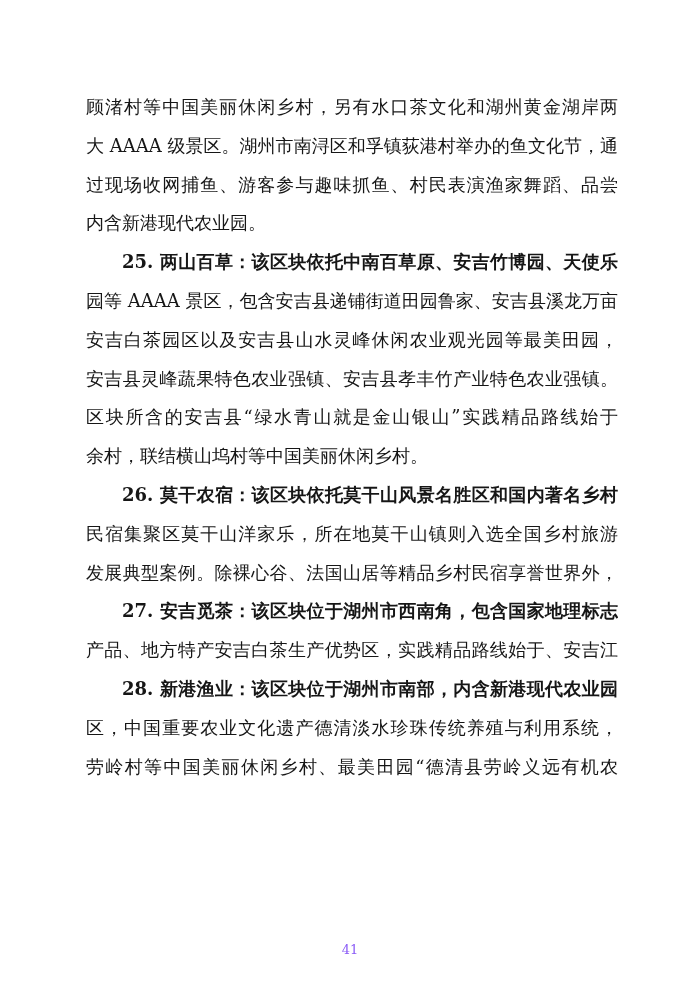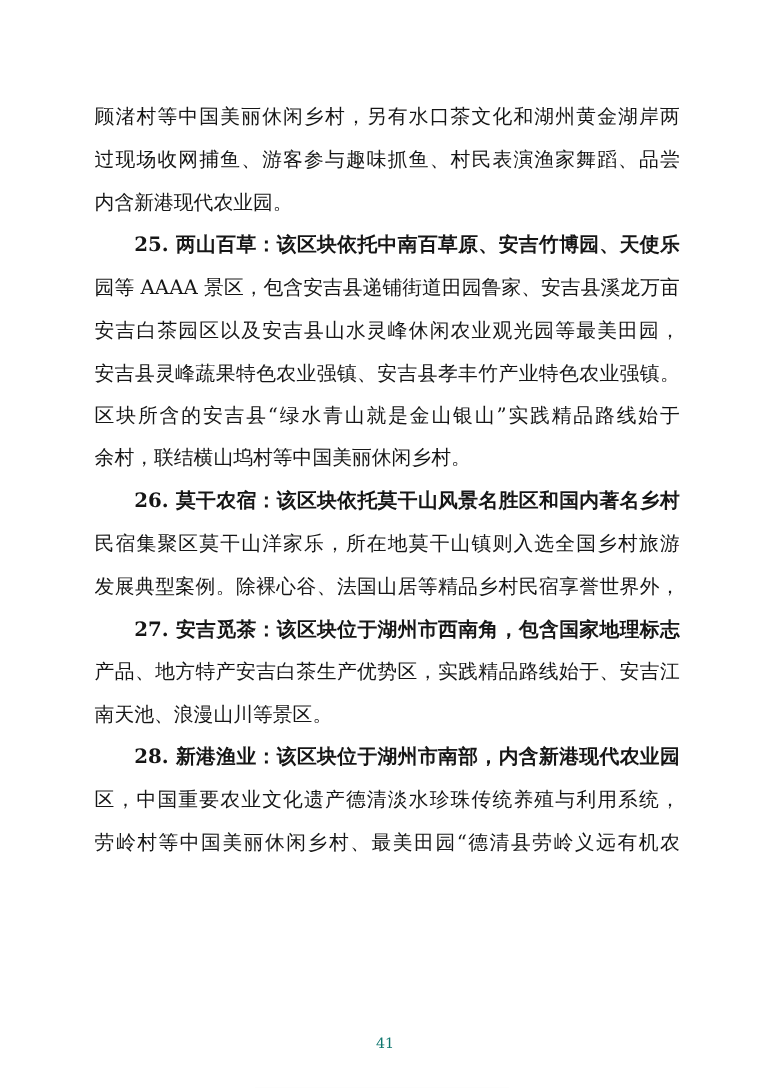--- a/index.html
+++ b/index.html
@@ -45,32 +45,33 @@
     font-weight: bold;
   }
   .footer {
     position: absolute;
     left: 0;
     top: 941px;
     width: 100%;
     text-align: center;
     font-size: 13px;
     line-height: 18px;
-    color: #0f766e;
+    color: #8b5cf6;
   }
 </style>
 </head>
 <body>
 
 <div class="page">
 
   <div class="text-block">
 
     <div class="paragraph">
       <div class="line">顾渚村等中国美丽休闲乡村，另有水口茶文化和湖州黄金湖岸两</div>
+      <div class="line">大 AAAA 级景区。湖州市南浔区和孚镇荻港村举办的鱼文化节，通</div>
       <div class="line">过现场收网捕鱼、游客参与趣味抓鱼、村民表演渔家舞蹈、品尝</div>
       <div class="line last">内含新港现代农业园。</div>
     </div>
 
     <div class="paragraph">
       <div class="line indent">25. 两山百草：该区块依托中南百草原、安吉竹博园、天使乐</div>
       <div class="line">园等 AAAA 景区，包含安吉县递铺街道田园鲁家、安吉县溪龙万亩</div>
       <div class="line">安吉白茶园区以及安吉县山水灵峰休闲农业观光园等最美田园，</div>
       <div class="line">安吉县灵峰蔬果特色农业强镇、安吉县孝丰竹产业特色农业强镇。</div>
       <div class="line">区块所含的安吉县“绿水青山就是金山银山”实践精品路线始于</div>
@@ -79,21 +80,20 @@
 
     <div class="paragraph">
       <div class="line indent">26. 莫干农宿：该区块依托莫干山风景名胜区和国内著名乡村</div>
       <div class="line">民宿集聚区莫干山洋家乐，所在地莫干山镇则入选全国乡村旅游</div>
       <div class="line">发展典型案例。除裸心谷、法国山居等精品乡村民宿享誉世界外，</div>
     </div>
 
     <div class="paragraph">
       <div class="line indent">27. 安吉觅茶：该区块位于湖州市西南角，包含国家地理标志</div>
       <div class="line">产品、地方特产安吉白茶生产优势区，实践精品路线始于、安吉江</div>
-      <div class="line last">南天池、浪漫山川等景区。</div>
     </div>
 
     <div class="paragraph">
       <div class="line indent">28. 新港渔业：该区块位于湖州市南部，内含新港现代农业园</div>
       <div class="line">区，中国重要农业文化遗产德清淡水珍珠传统养殖与利用系统，</div>
       <div class="line">劳岭村等中国美丽休闲乡村、最美田园“德清县劳岭义远有机农</div>
     </div>
 
   </div>
 

